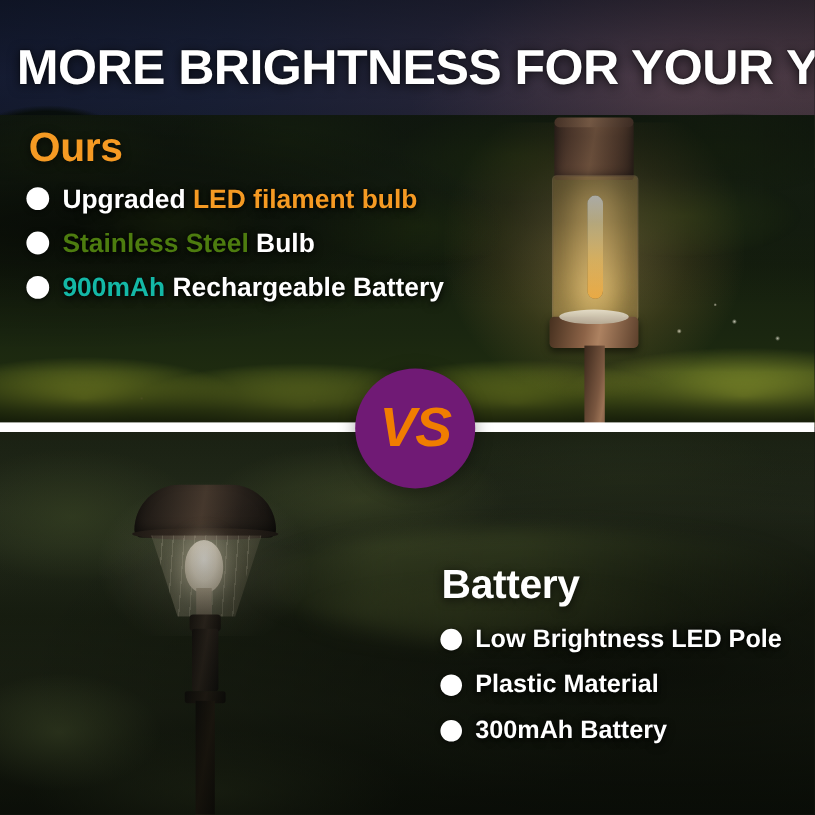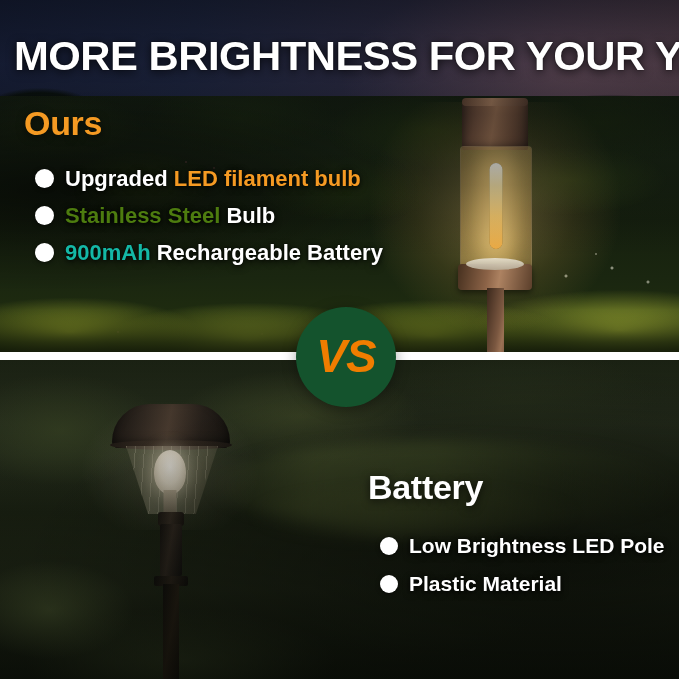--- a/index.html
+++ b/index.html
@@ -245,21 +245,21 @@
     text-shadow:0 2px 10px rgba(0,0,0,.75),0 0 2px rgba(0,0,0,.6);
   }
 
   .sec-title{
     position:absolute;z-index:8;font-weight:800;font-size:34px;line-height:1;
     letter-spacing:-0.3px;text-shadow:0 2px 8px rgba(0,0,0,.7);
   }
   .sec-title.ours{left:24px;top:106px;color:#F59A23;}
   .sec-title.others{left:368px;top:470px;color:#ffffff;}
 
-  .feat-list{position:absolute;z-index:8;margin:17px;padding:0;list-style:none;}
+  .feat-list{position:absolute;z-index:8;margin:4px;padding:0;list-style:none;}
   .feat-list.ours{left:18px;top:150px;}
   .feat-list.others{left:363px;top:518px;}
 
   .feat{
     display:flex;align-items:center;gap:11px;
     margin-bottom:14px;white-space:nowrap;
   }
   .feat-list.others .feat{margin-bottom:16px;}
 
   .bullet{
@@ -271,21 +271,21 @@
   .feat-text{
     font-weight:800;font-size:22px;line-height:1.05;color:#fff;
     text-shadow:0 2px 7px rgba(0,0,0,.8),0 0 3px rgba(0,0,0,.6);
   }
   .feat-list.others .feat-text{font-size:21px;font-weight:700;}
   .hl{color:#F59A23;}
 
   
   .vs{
     position:absolute;left:296px;top:307px;width:100px;height:100px;border-radius:50%;
-    background:#14532d;z-index:9;
+    background:#701a75;z-index:9;
     display:flex;align-items:center;justify-content:center;
     box-shadow:0 3px 14px rgba(0,0,0,.35);
   }
   .vs-text{
     font-weight:800;font-size:46px;font-style:italic;color:#F07D00;
     letter-spacing:-1px;transform:translateY(-1px);
   }
 </style>
 </head>
 <body>
@@ -367,19 +367,23 @@
   <div class="sec-title others">Battery</div>
   <ul class="feat-list others">
     <li class="feat">
       <span class="bullet"></span>
       <span class="feat-text"><span>Low Brightness LED Pole</span></span>
     </li>
     <li class="feat">
       <span class="bullet"></span>
       <span class="feat-text"><span>Plastic Material</span></span>
     </li>
+    <li class="feat">
+      <span class="bullet"></span>
+      <span class="feat-text"><span>300mAh Battery</span></span>
+    </li>
   </ul>
 
   <div class="vs">
     <span class="vs-text" style="color: rgb(240, 125, 0);">VS</span>
   </div>
 
 </div>
 
 </body></html>

